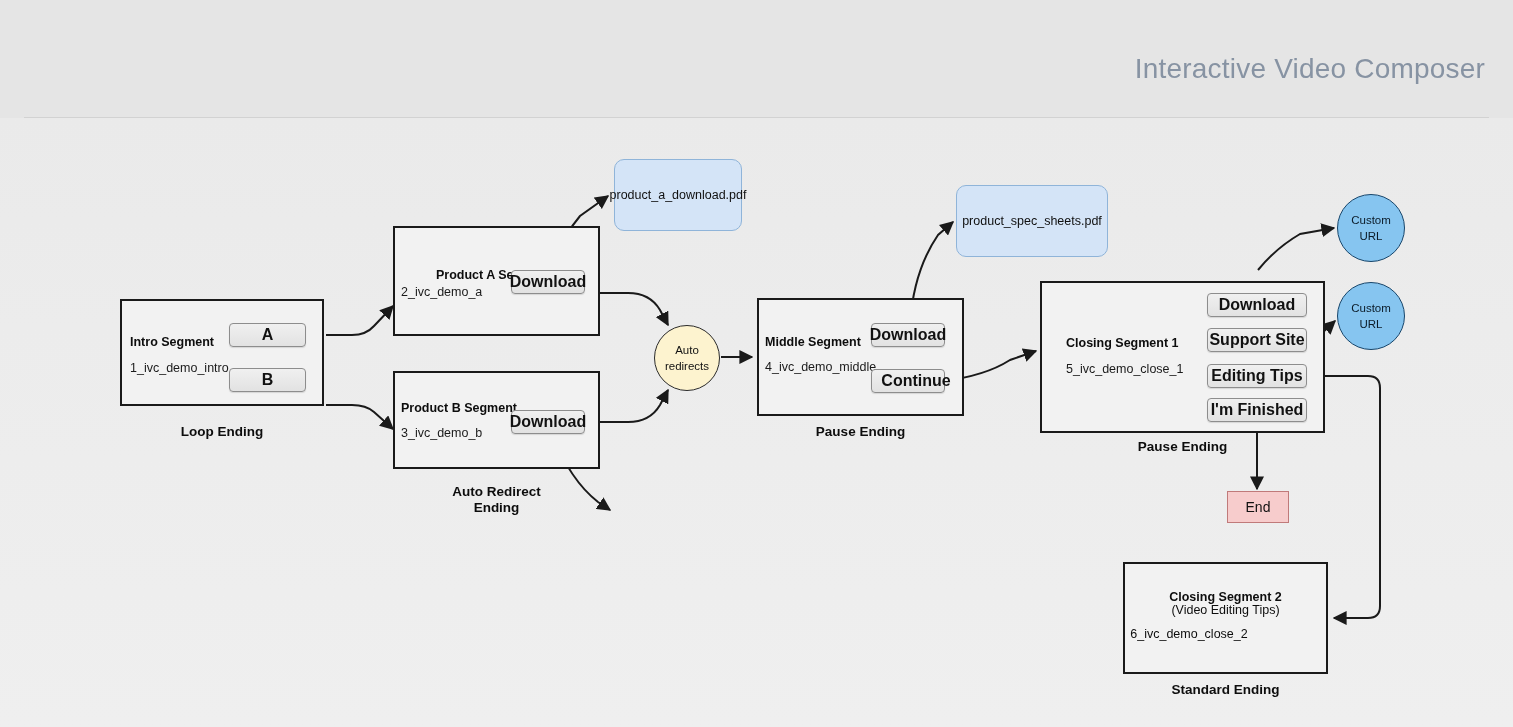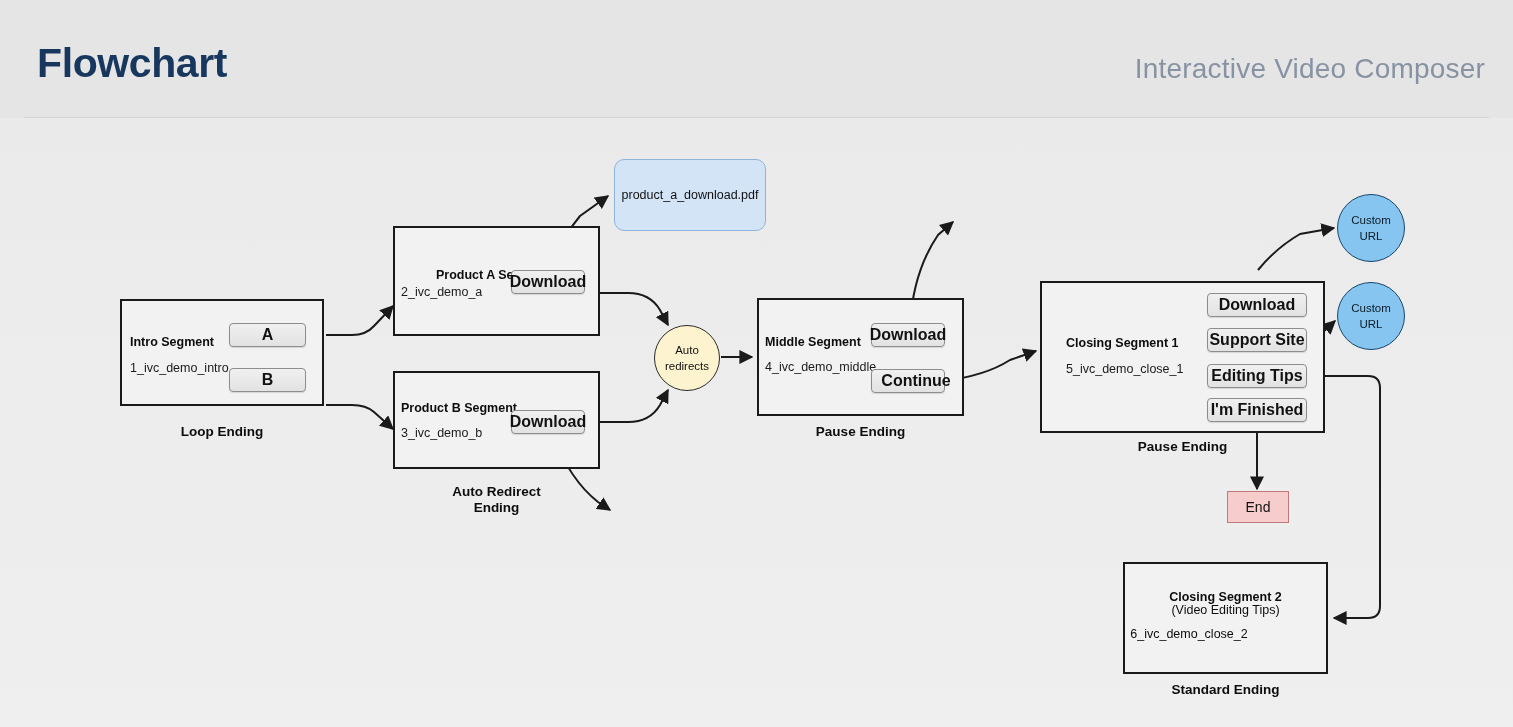--- a/index.html
+++ b/index.html
@@ -110,21 +110,20 @@
     display: flex; align-items: center; justify-content: center;
     font-size: 14px; color: #111;
   }
 </style>
 </head>
 <body>
 
 <div id="page">
 
   <div id="header">
-    <div id="page-title">Flowchart</div>
     <div id="app-name">Interactive Video Composer</div>
     <div id="header-rule"></div>
   </div>
 
   <div id="canvas">
 
     <svg id="edges" viewBox="0 0 1513 727" width="1513" height="727">
       <defs>
         <marker id="arrow" viewBox="0 0 10 10" refX="9" refY="5" markerWidth="7" markerHeight="7" orient="auto-start-reverse">
           <path d="M 0 0 L 10 5 L 0 10 z" fill="#1a1a1a"></path>
@@ -172,21 +171,22 @@
     <div class="seg-sub" style="left:401px; top:285px;">2_ivc_demo_a</div>
     <div class="btn" style="left:511px; top:270px; width:74px; height:24px;">Download</div>
 
     <div class="seg-box" style="left:393px; top:371px; width:207px; height:98px;"></div>
     <div class="seg-title" style="left:401px; top:401px;">Product B Segment</div>
     <div class="seg-sub" style="left:401px; top:426px;">3_ivc_demo_b</div>
     <div class="btn" style="left:511px; top:410px; width:74px; height:24px;">Download</div>
     <div class="seg-caption" style="left:393px; top:484px; width:207px;">Auto Redirect
 Ending</div>
 
-    <div class="pdf-box" style="left:614px; top:159px; width:152px; height:72px;">product_a_download.pdf</div>
+    <div class="pdf-box" style="left:614px; top:159px; width:128px; height:72px;">product_a_download.pdf</div>
+    <div class="pdf-box" style="left:956px; top:185px; width:152px; height:72px;">product_spec_sheets.pdf</div>
 
     <div class="circle auto" style="left:654px; top:325px; width:66px; height:66px;">Auto
 redirects</div>
 
     <div class="seg-box" style="left:757px; top:298px; width:207px; height:118px;"></div>
     <div class="seg-title" style="left:765px; top:335px;">Middle Segment</div>
     <div class="seg-sub" style="left:765px; top:360px;">4_ivc_demo_middle</div>
     <div class="btn" style="left:871px; top:323px; width:74px; height:24px;">Download</div>
     <div class="btn" style="left:871px; top:369px; width:74px; height:24px;padding-left:16px;">Continue</div>
     <div class="seg-caption" style="left:757px; top:424px; width:207px;">Pause Ending</div>

